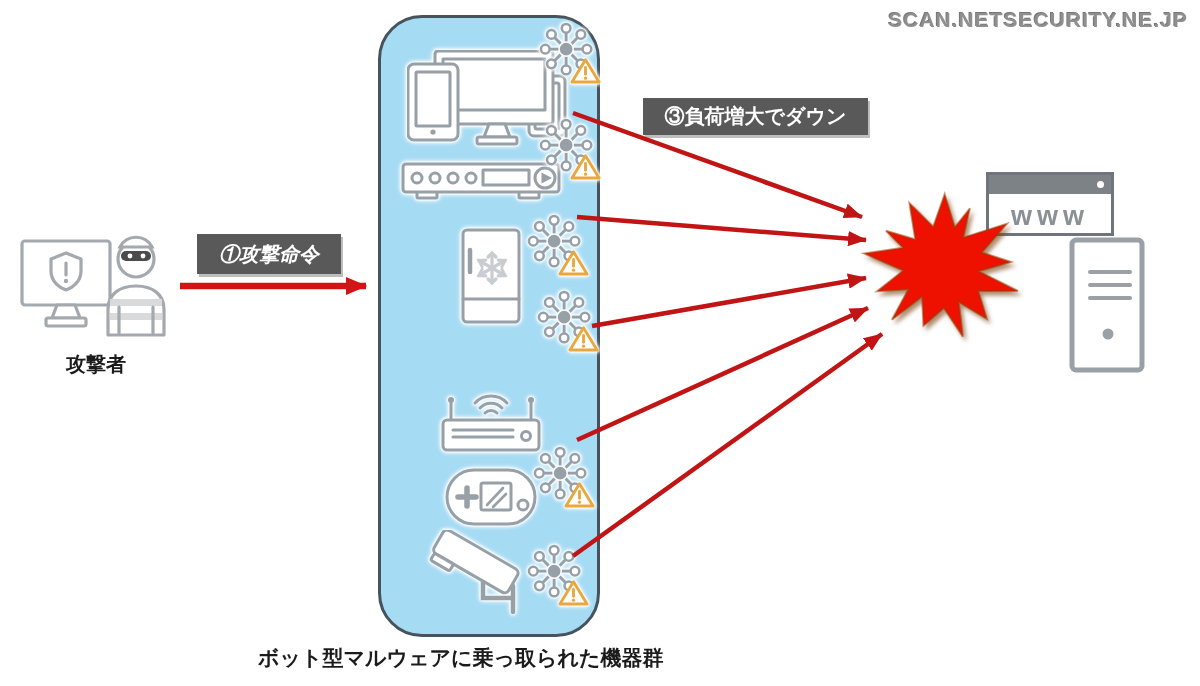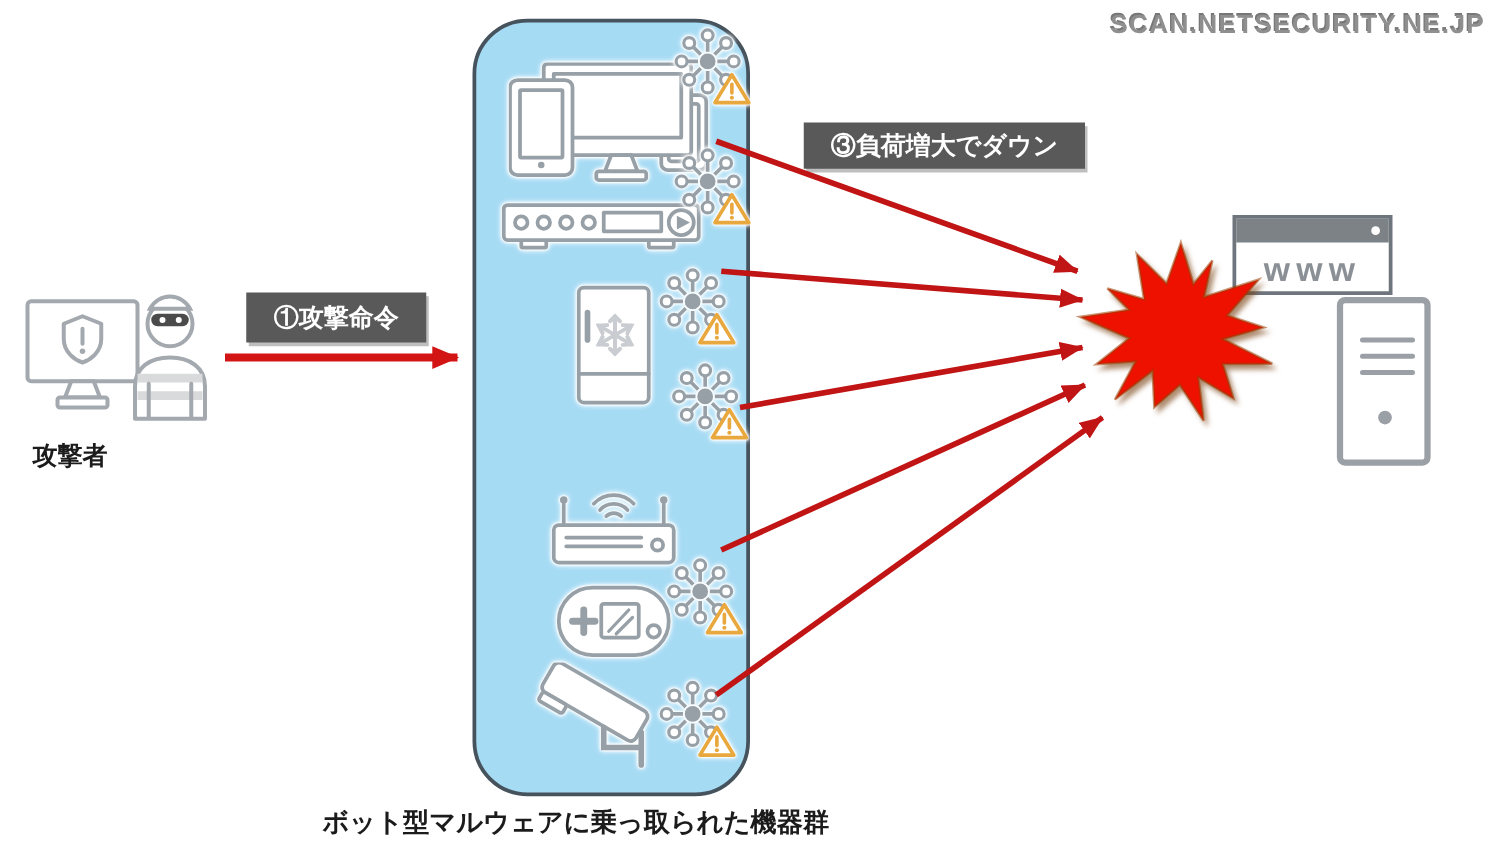--- a/index.html
+++ b/index.html
@@ -5,21 +5,21 @@
   html,body{margin:0;padding:0;background:#fff;}
   .stage{position:relative;width:1200px;height:686px;background:#ffffff;overflow:hidden;
          font-family:"Liberation Sans",sans-serif;}
   .abs{position:absolute;}
   .halo{filter:drop-shadow(0 0 1px #fff) drop-shadow(0 0 1px #fff) drop-shadow(0 0 2px #fff);}
   .watermark{right:12px;top:8px;font-size:21px;font-weight:bold;color:#8f8f8f;
              letter-spacing:1px;text-shadow:1px 1px 0 #ffffff,-1px -1px 0 #777;}
   .label-dark{background:#595959;color:#ffffff;font-weight:bold;font-size:20px;
               display:flex;align-items:center;justify-content:center;
               box-shadow:2px 3px 0 rgba(70,70,70,.35);white-space:nowrap;}
-  .label-black{color:#1b1b1b;font-weight:bold;font-size:20px;text-align:left;white-space:nowrap;}
+  .label-black{color:#1b1b1b;font-weight:bold;font-size:20px;text-align:center;white-space:nowrap;}
   .botnet-box{left:378px;top:15px;width:222px;height:622px;background:#A6DBF4;
               border:3px solid #46525C;border-radius:44px;box-sizing:border-box;}
   .browser{left:986px;top:172px;width:128px;height:64px;background:#ffffff;
            border:3px solid #6E757C;box-sizing:border-box;z-index:3;}
   .browser-bar{position:absolute;left:0;top:0;right:0;height:19px;background:#7D8287;}
   .browser-dot{position:absolute;right:7px;top:6px;width:7px;height:7px;border-radius:50%;background:#ffffff;}
   .browser-www{position:absolute;left:0;right:0;top:28px;text-align:center;color:#8A9095;
                font-weight:bold;font-size:27px;letter-spacing:5px;line-height:1;}
   svg{display:block;}
   .overlay{left:0;top:0;z-index:4;pointer-events:none;}
@@ -85,21 +85,21 @@
           <line x1="133" y1="72" x2="133" y2="98"></line>
       </g>
       <path d="M100 12 a18 18 0 0 1 32 0 z" fill="#ffffff" stroke="#A3A9AE" stroke-width="3.2"></path>
       <rect x="101" y="16" width="30" height="10" rx="5" fill="#4B4B4B"></rect>
       <circle cx="110" cy="21" r="2.4" fill="#ffffff"></circle>
         <circle cx="123" cy="21" r="2.4" fill="#ffffff"></circle>
     </svg>
   </div>
   <div class="abs label-black" style="left:26px;top:351px;width:140px;">攻撃者</div>
 
-  <div class="abs label-dark" style="left:197px;top:234px;width:144px;height:40px;">①攻撃命令</div>
+  <div class="abs label-dark" style="left:197px;top:234px;width:144px;height:40px;font-style:italic;">①攻撃命令</div>
 
   <div class="abs botnet-box">
 
     <div class="abs halo" style="left:26px;top:32px;">
       <svg width="160" height="96" viewBox="0 0 160 96">
         <g stroke="#97A0A7" stroke-width="3" fill="#ffffff" stroke-linejoin="round" stroke-linecap="round">
           <rect x="122" y="26" width="36" height="60" rx="5"></rect>
           <rect x="128" y="33" width="24" height="46" rx="2"></rect>
           <rect x="28" y="1" width="118" height="73" rx="3"></rect>
           <rect x="36" y="9" width="102" height="51"></rect>

